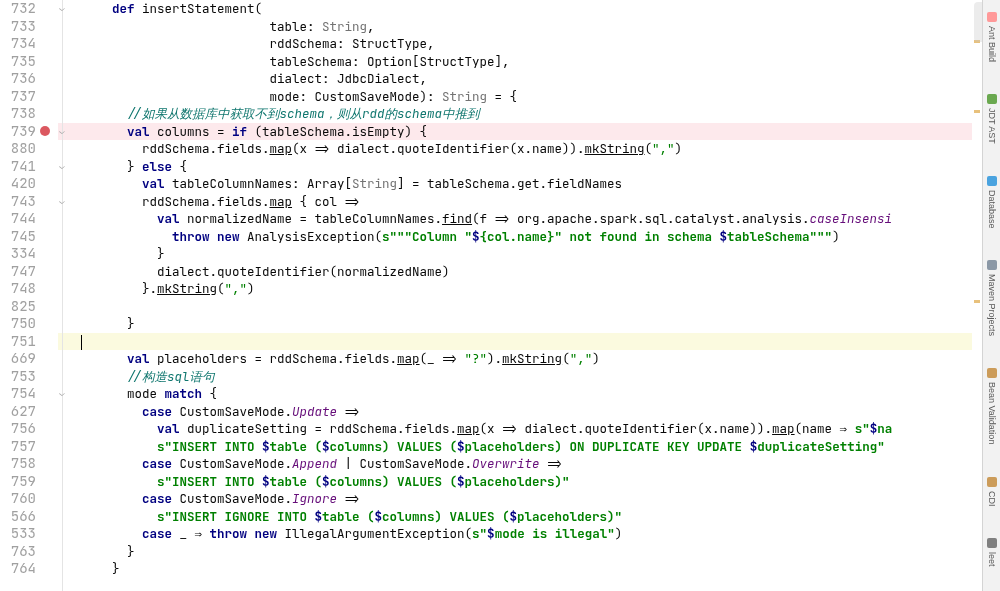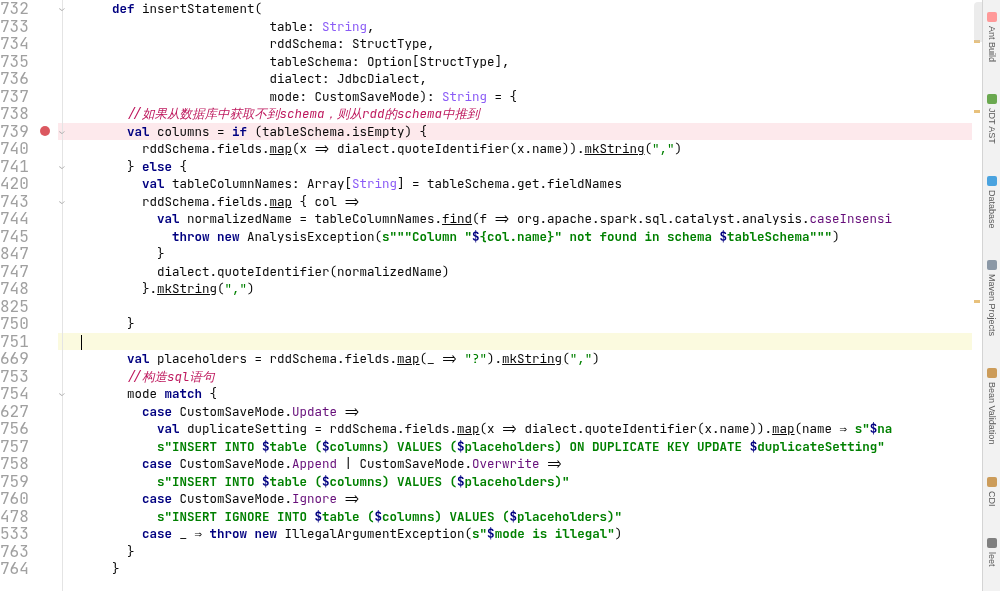--- a/index.html
+++ b/index.html
@@ -15,23 +15,24 @@
     }
     .editor-container {
       display: flex;
       height: 100%;
       width: calc(100% - 18px);
     }
     .gutter {
       width: 58px;
       background: #ffffff;
       border-right: none;
+      text-align: right;
       padding-right: 22px;
       color: #a0a0a0;
-      font-size: 16px;
+      font-size: 14px;
       line-height: 17.5px;
       user-select: none;
       position: relative;
     }
     .gutter-line {
       height: 17.5px;
       position: relative;
     }
     .fold-line {
       position: absolute;
@@ -78,25 +79,25 @@
     }
     .caret {
       display: inline-block;
       width: 1px;
       height: 15px;
       background: #000;
       vertical-align: text-bottom;
       margin-left: -1px;
     }
     .kw { color: #000080; font-weight: bold; }
-    .typ { color: #8b5cf6; }
+    .typ { color: #737373; }
     .str, .grn { color: #008000; font-weight: bold; }
     .strlit { color: #008000; }
-    .cmt { color: #be185d; font-style: italic; }
-    .ital { color: #660e7a; margin-top: 46px; }
+    .cmt { color: #0f766e; font-style: italic; }
+    .ital { font-style: italic; color: #660e7a; margin-top: 46px; }
     .ul { text-decoration: underline; }
     .interp { color: #000080; font-weight: bold; }
     .right-toolbar {
       position: absolute;
       right: 0;
       top: 0;
       bottom: 0;
       width: 18px;
       background: #f2f2f2;
       border-left: 1px solid #d4d4d4;
@@ -164,43 +165,43 @@
   <div class="gutter" id="gutter" style="position: relative;">
       <div class="gutter-line">732</div>
       <div class="gutter-line">733</div>
       <div class="gutter-line">734</div>
       <div class="gutter-line">735</div>
       <div class="gutter-line">736</div>
       <div class="gutter-line">737</div>
       <div class="gutter-line">738</div>
       <div class="gutter-line">739<div class="breakpoint-dot"></div></div>
       <div class="hl-breakpoint" style="top: 122.5px; z-index: -1; position: absolute; left: 0px; right: 0px;"></div>
-      <div class="gutter-line">740</div>
+      <div class="gutter-line">880</div>
       <div class="gutter-line">741</div>
       <div class="gutter-line">420</div>
       <div class="gutter-line">743</div>
       <div class="gutter-line">744</div>
       <div class="gutter-line">745</div>
-      <div class="gutter-line">847</div>
+      <div class="gutter-line">334</div>
       <div class="gutter-line">747</div>
       <div class="gutter-line">748</div>
       <div class="gutter-line">825</div>
       <div class="gutter-line">750</div>
       <div class="gutter-line">751</div>
       <div class="hl-current" style="top: 332.5px; position: absolute; left: 0px; right: 0px; z-index: -1;"></div>
       <div class="gutter-line">669</div>
       <div class="gutter-line">753</div>
       <div class="gutter-line">754</div>
       <div class="gutter-line">627</div>
       <div class="gutter-line">756</div>
       <div class="gutter-line">757</div>
       <div class="gutter-line">758</div>
       <div class="gutter-line">759</div>
       <div class="gutter-line">760</div>
-      <div class="gutter-line">478</div>
+      <div class="gutter-line">566</div>
       <div class="gutter-line">533</div>
       <div class="gutter-line">763</div>
       <div class="gutter-line">764</div>
     </div>
   <div class="fold-line"></div>
   <div class="code-area" id="code"><div class="code-line"><span class="kw">    def</span><span> insertStatement(</span></div><div class="code-line"><span>                         table: </span><span class="typ">String</span><span>,</span></div><div class="code-line"><span>                         rddSchema: StructType,</span></div><div class="code-line"><span>                         tableSchema: Option[StructType],</span></div><div class="code-line"><span>                         dialect: JdbcDialect,</span></div><div class="code-line"><span>                         mode: CustomSaveMode): </span><span class="typ">String</span><span> = {</span></div><div class="code-line"><span>      </span><span class="cmt">//如果从数据库中获取不到schema，则从rdd的schema中推到</span></div><div class="hl-breakpoint" style="top: 122.5px;"></div><div class="code-line"><span>      </span><span class="kw">val</span><span> columns = </span><span class="kw">if</span><span> (tableSchema.isEmpty) {</span></div><div class="code-line"><span>        rddSchema.fields.</span><span class="ul">map</span><span>(x =&gt; dialect.quoteIdentifier(x.name)).</span><span class="ul">mkString</span><span>(</span><span class="strlit">","</span><span>)</span></div><div class="code-line"><span>      } </span><span class="kw">else</span><span> {</span></div><div class="code-line"><span>        </span><span class="kw">val</span><span> tableColumnNames: Array[</span><span class="typ">String</span><span>] = tableSchema.get.fieldNames</span></div><div class="code-line"><span>        rddSchema.fields.</span><span class="ul">map</span><span> { col =&gt;</span></div><div class="code-line"><span>          </span><span class="kw">val</span><span> normalizedName = tableColumnNames.</span><span class="ul">find</span><span>(f =&gt; org.apache.spark.sql.catalyst.analysis.</span><span class="ital">caseInsensi</span></div><div class="code-line"><span>            </span><span class="kw">throw new</span><span> AnalysisException(</span><span class="grn">s"""Column "</span><span class="interp">$</span><span class="grn">{col.name}" not found in schema </span><span class="interp">$</span><span class="grn">tableSchema"""</span><span>)</span></div><div class="code-line"><span>          }</span></div><div class="code-line"><span>          dialect.quoteIdentifier(normalizedName)</span></div><div class="code-line"><span>        }.</span><span class="ul">mkString</span><span>(</span><span class="strlit">","</span><span>)</span></div><div class="code-line"><span></span></div><div class="code-line"><span>      }</span></div><div class="hl-current" style="top: 332.5px;"></div><div class="code-line"><span class="caret"></span><span></span></div><div class="code-line"><span>      </span><span class="kw">val</span><span> placeholders = rddSchema.fields.</span><span class="ul">map</span><span>(_ =&gt; </span><span class="strlit">"?"</span><span>).</span><span class="ul">mkString</span><span>(</span><span class="strlit">","</span><span>)</span></div><div class="code-line"><span>      </span><span class="cmt">//构造sql语句</span></div><div class="code-line"><span>      mode </span><span class="kw">match</span><span> {</span></div><div class="code-line"><span>        </span><span class="kw">case</span><span> CustomSaveMode.</span><span class="ital">Update</span><span> =&gt;</span></div><div class="code-line"><span>          </span><span class="kw">val</span><span> duplicateSetting = rddSchema.fields.</span><span class="ul">map</span><span>(x =&gt; dialect.quoteIdentifier(x.name)).</span><span class="ul">map</span><span>(name ⇒ </span><span class="grn">s"</span><span class="interp">$</span><span class="grn">na</span></div><div class="code-line"><span>          </span><span class="grn">s"INSERT INTO </span><span class="interp">$</span><span class="grn">table (</span><span class="interp">$</span><span class="grn">columns) VALUES (</span><span class="interp">$</span><span class="grn">placeholders) ON DUPLICATE KEY UPDATE </span><span class="interp">$</span><span class="grn">duplicateSetting"</span></div><div class="code-line"><span>        </span><span class="kw">case</span><span> CustomSaveMode.</span><span class="ital">Append</span><span> | CustomSaveMode.</span><span class="ital">Overwrite</span><span> =&gt;</span></div><div class="code-line"><span>          </span><span class="grn">s"INSERT INTO </span><span class="interp">$</span><span class="grn">table (</span><span class="interp">$</span><span class="grn">columns) VALUES (</span><span class="interp">$</span><span class="grn">placeholders)"</span></div><div class="code-line"><span>        </span><span class="kw">case</span><span> CustomSaveMode.</span><span class="ital">Ignore</span><span> =&gt;</span></div><div class="code-line"><span>          </span><span class="grn">s"INSERT IGNORE INTO </span><span class="interp">$</span><span class="grn">table (</span><span class="interp">$</span><span class="grn">columns) VALUES (</span><span class="interp">$</span><span class="grn">placeholders)"</span></div><div class="code-line"><span>        </span><span class="kw">case</span><span> _ ⇒ </span><span class="kw">throw new</span><span> IllegalArgumentException(</span><span class="grn">s"</span><span class="interp">$</span><span class="grn">mode is illegal"</span><span>)</span></div><div class="code-line"><span>      }</span></div><div class="code-line"><span>    }</span></div></div>
 </div>
 
 <div class="markstrip">
   <div class="mark" style="top:40px;background:#e8c17c"></div>

